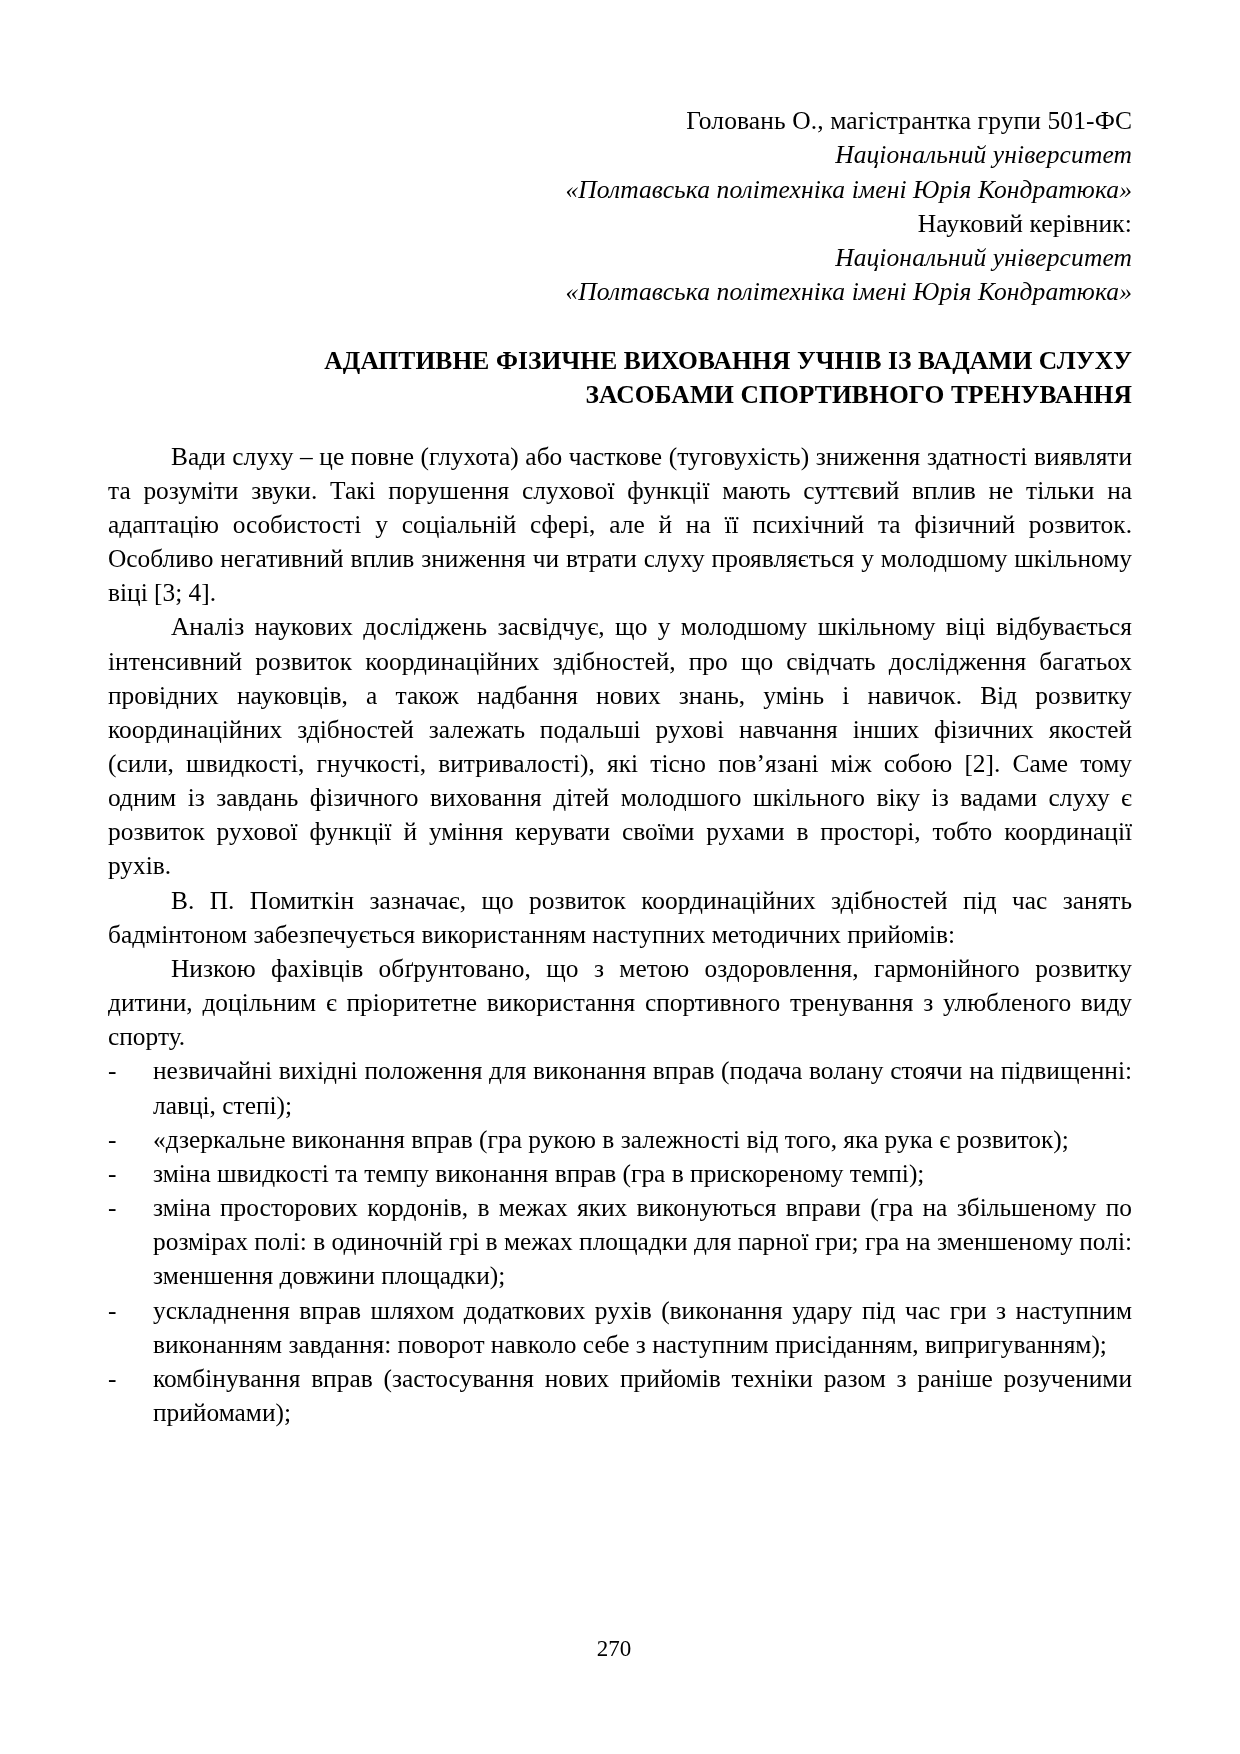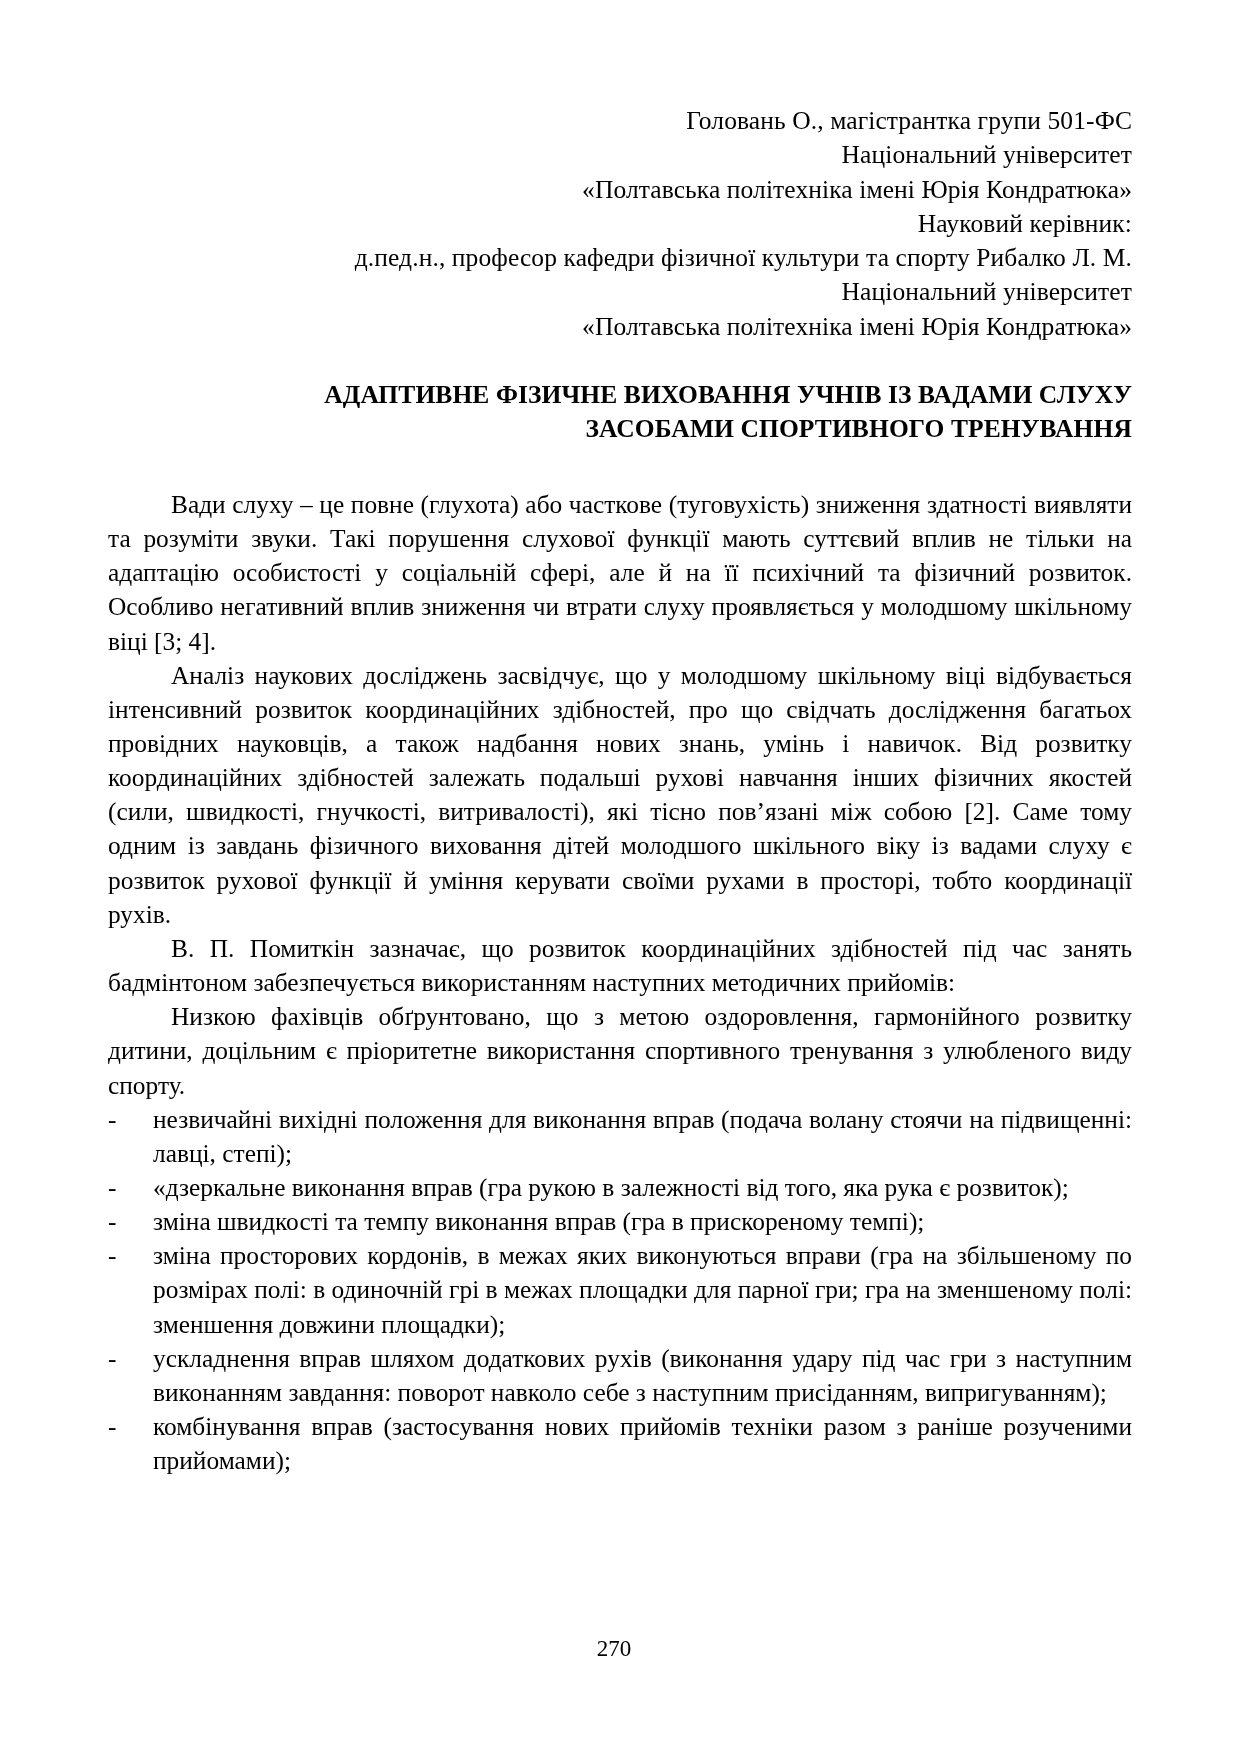--- a/index.html
+++ b/index.html
@@ -28,39 +28,40 @@
   .affiliation-block {
     text-align: right;
     font-size: 25.5px;
     line-height: 1.345;
     letter-spacing: 0.1px;
   }
   .affiliation-block .line {
     white-space: nowrap;
   }
   .affiliation-block .italic {
+    font-style: italic;
   }
 
   
   .article-title {
     text-align: right;
     font-weight: bold;
     font-size: 25.5px;
     line-height: 1.33;
     margin-top: 34px;
     letter-spacing: 0.1px;
   }
   .article-title .tline {
     display: block;
     white-space: nowrap;
   }
 
   
   .body-text {
-    margin-top: 41px;
+    margin-top: 27px;
     font-size: 25.4px;
     line-height: 1.345;
     text-align: justify;
     text-justify: inter-word;
   }
   .body-text p {
     margin: 0;
     text-indent: 63px;
     text-align: justify;
   }
@@ -104,21 +105,20 @@
 </head>
 <body>
 
 <div class="page">
 
   <div class="affiliation-block">
     <div class="line">Головань О., магістрантка групи 501-ФС</div>
     <div class="line italic">Національний університет</div>
     <div class="line italic">«Полтавська політехніка імені Юрія Кондратюка»</div>
     <div class="line">Науковий керівник:</div>
-    <div class="line">д.пед.н., професор кафедри фізичної культури та спорту Рибалко Л. М.</div>
     <div class="line italic">Національний університет</div>
     <div class="line italic">«Полтавська політехніка імені Юрія Кондратюка»</div>
   </div>
 
   <h1 class="article-title">
     <span class="tline">АДАПТИВНЕ ФІЗИЧНЕ ВИХОВАННЯ УЧНІВ ІЗ ВАДАМИ СЛУХУ</span>
     <span class="tline">ЗАСОБАМИ СПОРТИВНОГО ТРЕНУВАННЯ</span>
   </h1>
 
   <div class="body-text">

